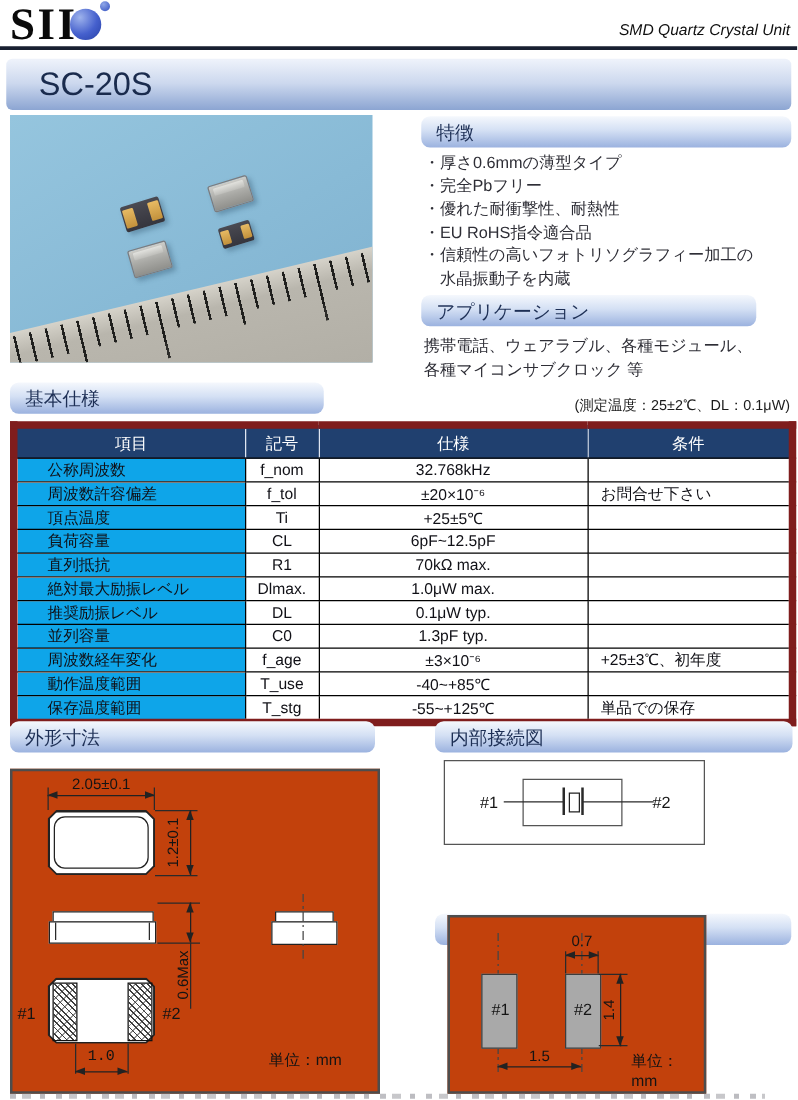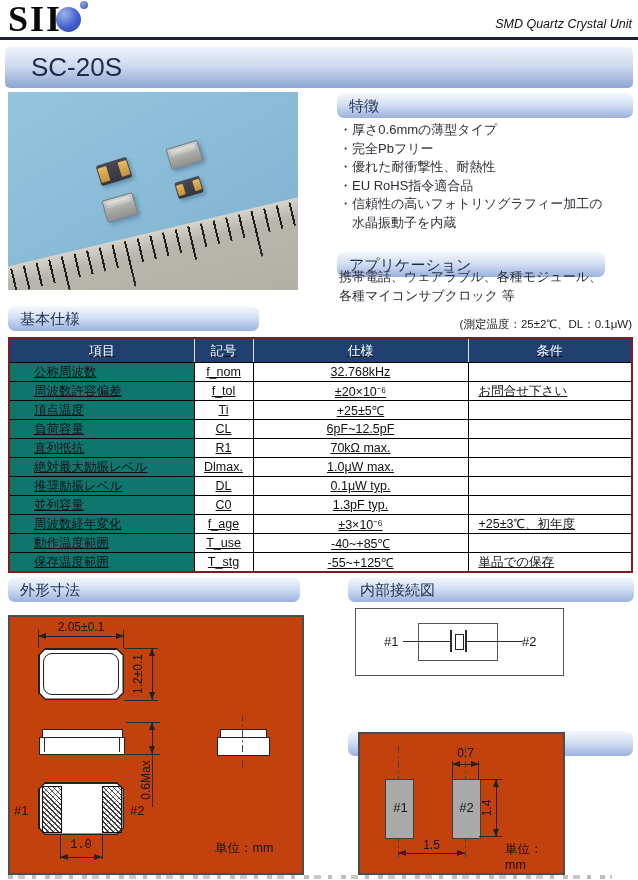--- a/index.html
+++ b/index.html
@@ -45,27 +45,27 @@
             border:1px solid #7b7b7e;}
   .chip-lid i{position:absolute;left:10%;top:10%;right:10%;height:30%;display:block;
               background:linear-gradient(180deg,#e2e2de,#bdbdb9);border-radius:1px;}
 
   
   .tlines{position:absolute;font-size:13px;color:#2e2e36;line-height:18.6px;}
   .note{position:absolute;left:330px;top:317px;width:302px;text-align:right;font-size:11.5px;color:#1c1c1c;}
 
   
   .spec-table{position:absolute;left:8px;top:337px;width:623px;border-collapse:collapse;
-              table-layout:fixed;border:2px solid #7f1d1d;text-decoration:underline;}
+              table-layout:fixed;border:6px solid #7f1d1d;}
   .spec-table th{background:#20406f;color:#fff;font-weight:normal;font-size:13px;height:21px;
                  border-bottom:1px solid #000;}
   .spec-table th + th{box-shadow:inset 1px 0 0 #dfe6f2;}
   .spec-table td{border:1px solid #000;font-size:12.5px;height:18px;padding:0;color:#101016;
                  white-space:nowrap;overflow:hidden;}
-  .spec-table td.c1{background:#0f766e;padding-left:24px;}
+  .spec-table td.c1{background:#0ea5e9;padding-left:24px;}
   .spec-table td.c2,.spec-table td.c3{text-align:center;}
   .spec-table td.c4{padding-left:10px;}
 
   
   .diag-box{position:absolute;background:#c2410c;border:2px solid #4d4d4d;}
   .thin-box{position:absolute;background:#fff;border:1px solid #555;}
 
   
   .hline{position:absolute;height:1px;background:#2a2a2a;}
   .vline{position:absolute;width:1px;background:#2a2a2a;}
@@ -140,21 +140,21 @@
   </div>
   <div class="tlines" style="left:339px;top:121px;">
     <div>・厚さ0.6mmの薄型タイプ</div>
     <div>・完全Pbフリー</div>
     <div>・優れた耐衝撃性、耐熱性</div>
     <div>・EU RoHS指令適合品</div>
     <div>・信頼性の高いフォトリソグラフィー加工の</div>
     <div>　水晶振動子を内蔵</div>
   </div>
 
-  <div class="sec-h" style="left:337px;top:252px;width:268px;">
+  <div class="sec-h" style="left:337px;top:236px;width:268px;">
     <span>アプリケーション</span>
   </div>
   <div class="tlines" style="left:339px;top:268px;">
     <div>携帯電話、ウェアラブル、各種モジュール、</div>
     <div>各種マイコンサブクロック 等</div>
   </div>
 
   <div class="sec-h" style="left:8px;top:306px;width:251px;">
     <span>基本仕様</span>
   </div>

